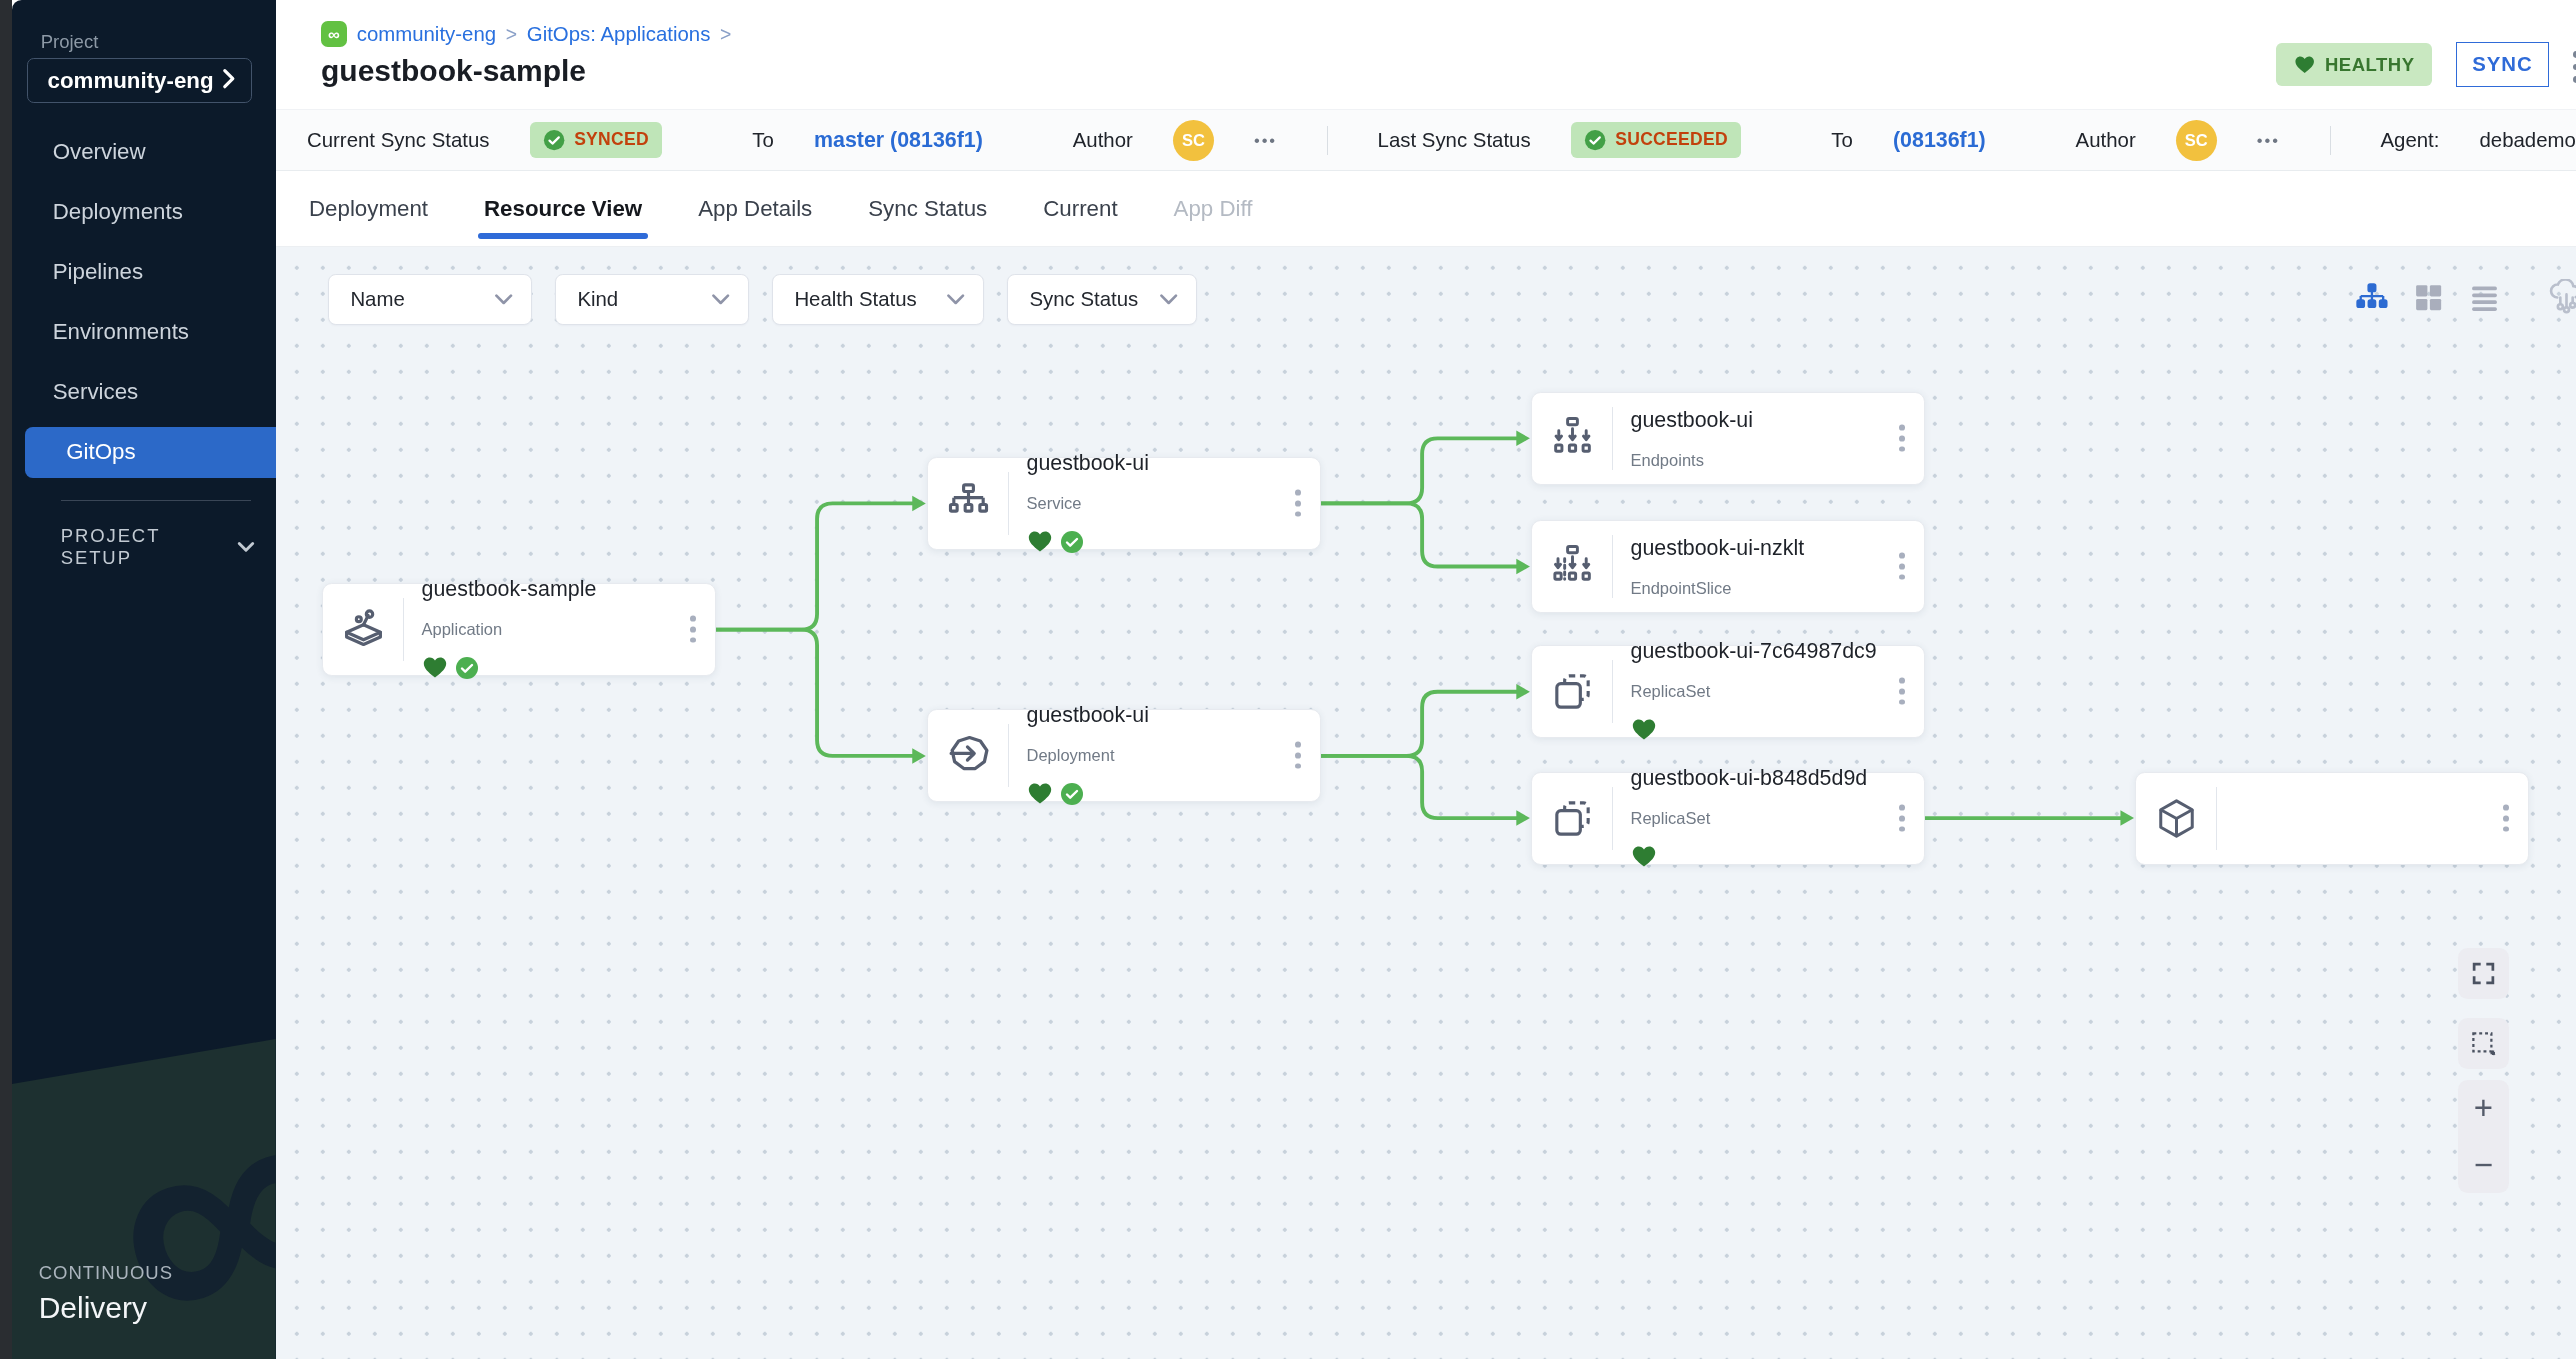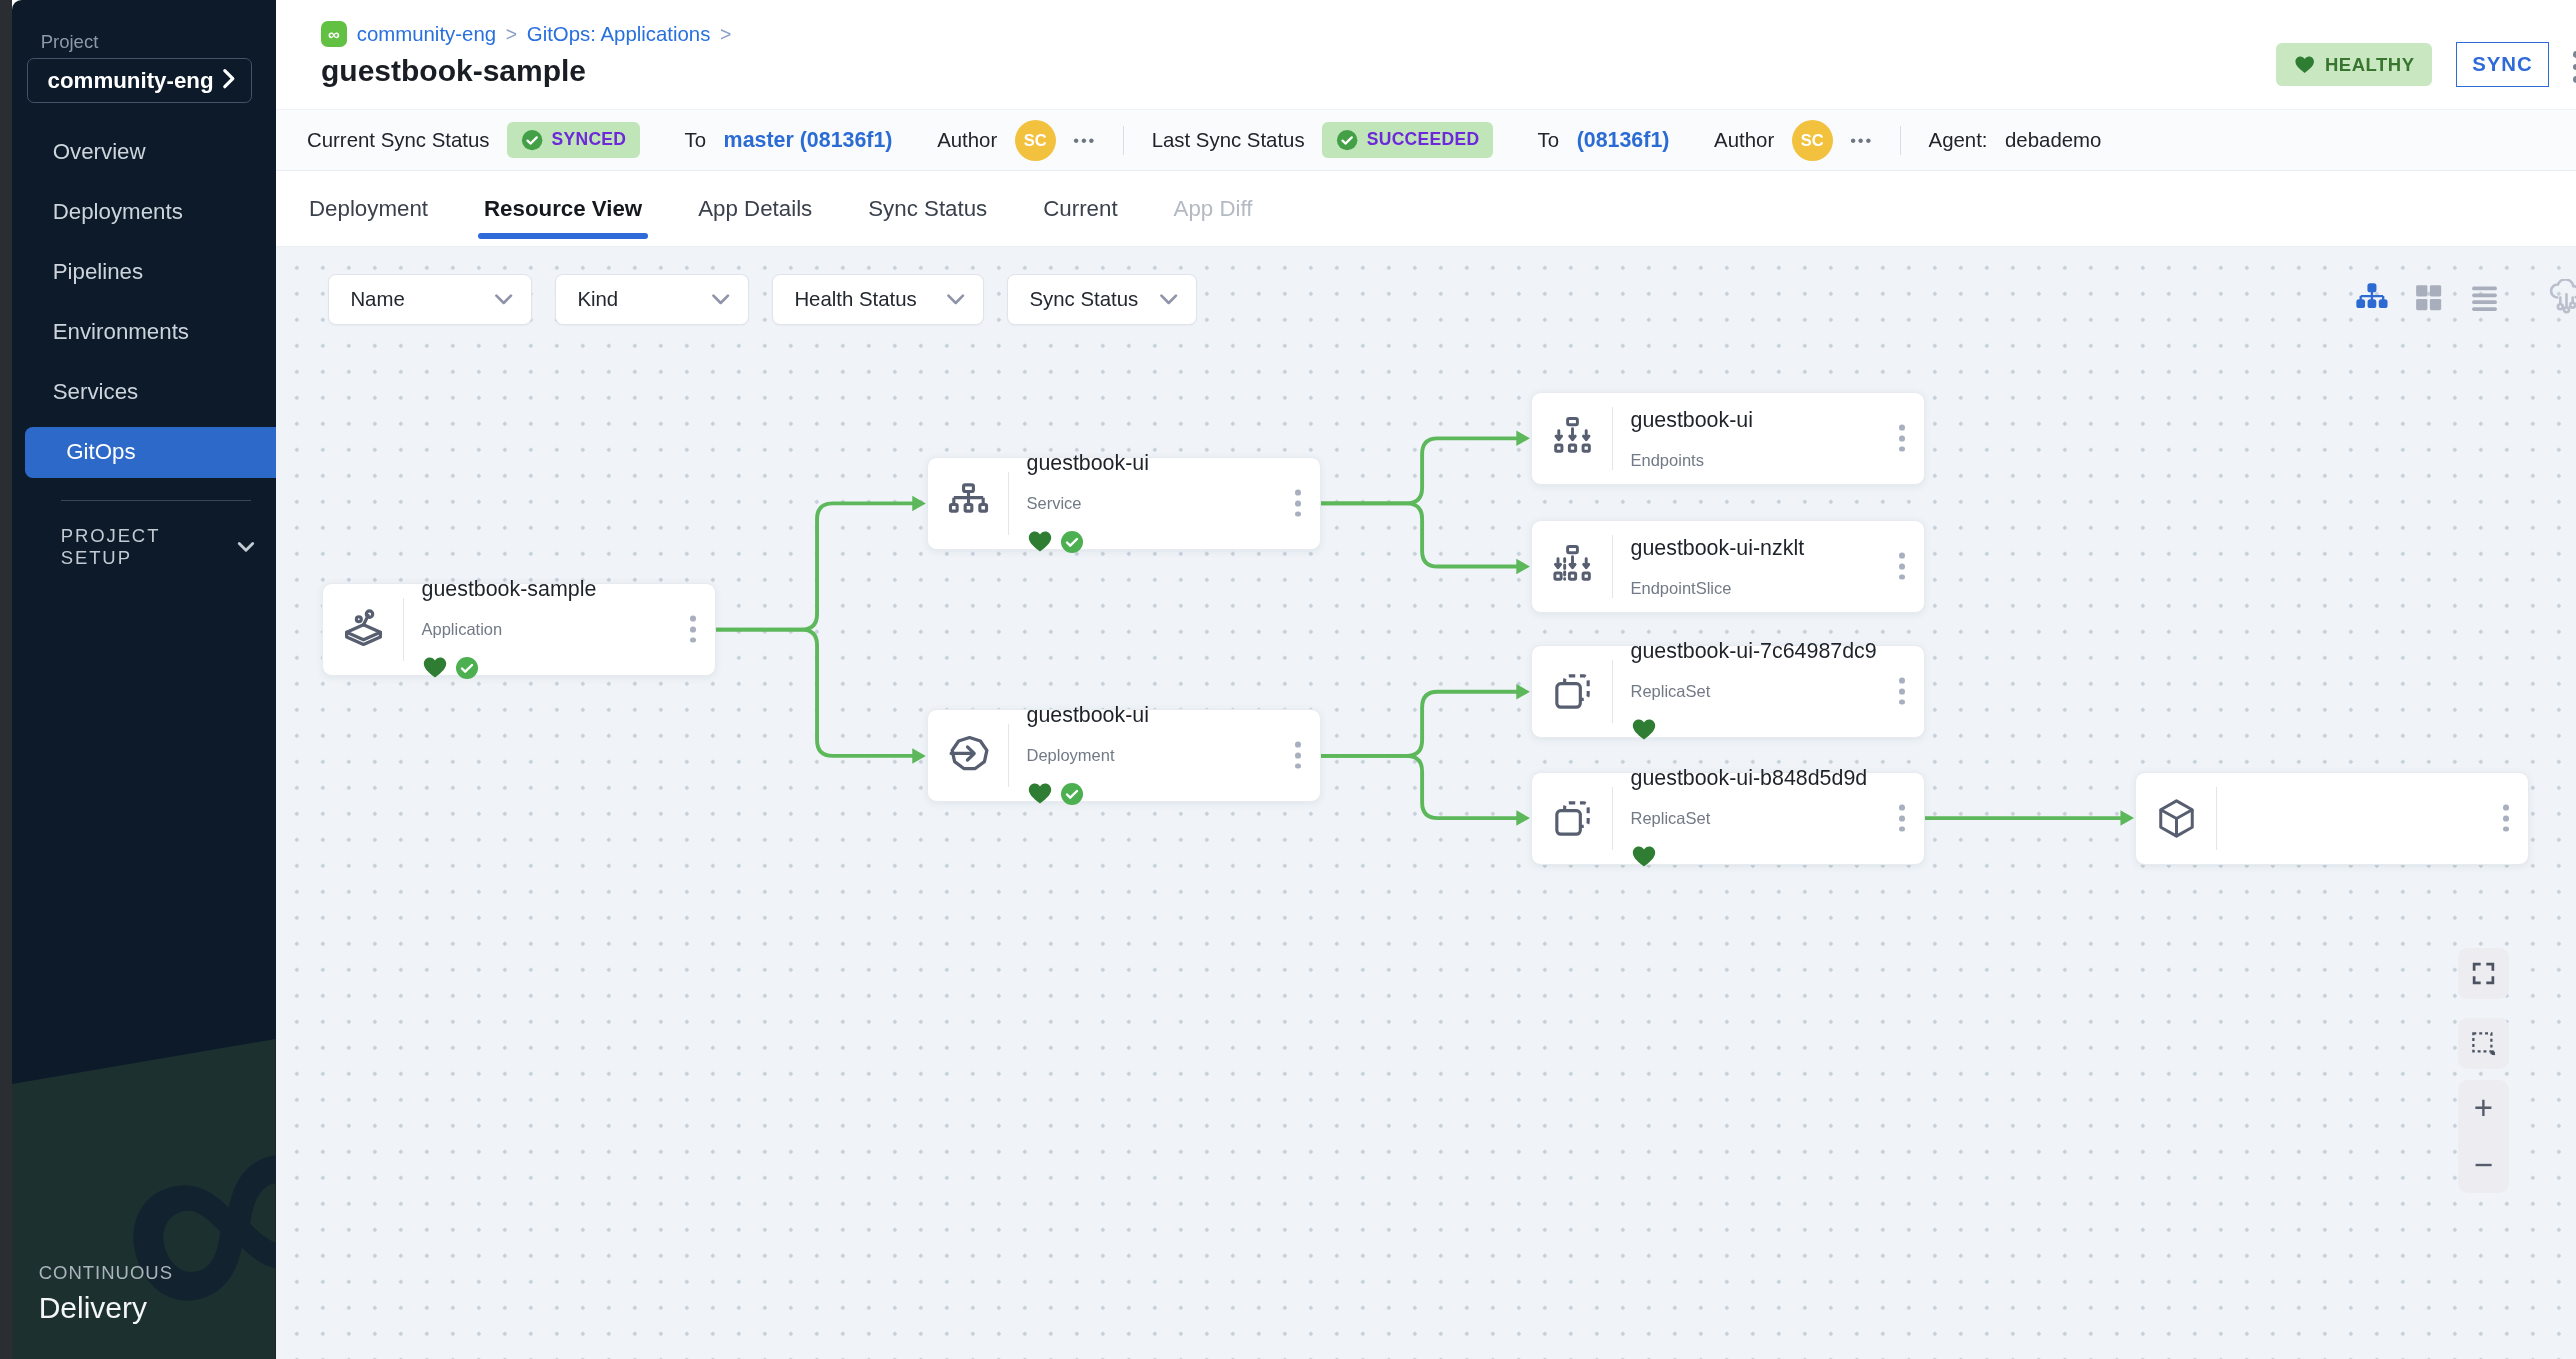--- a/index.html
+++ b/index.html
@@ -31,24 +31,24 @@
   .bc-link { color:#2970df; cursor:pointer; }
   .bc-sep { color:#8aa0c8; font-size:19.4px; }
   .page-title { position:absolute; left:45px; top:54px; font-size:30px; font-weight:700; color:#191d24; }
   .health-badge { position:absolute; right:144px; top:43px; height:43px; background:#c9e8c1; border-radius:5.8px; display:flex; align-items:center; gap:9.7px; padding:0 17.5px; }
   .health-badge span { color:#38762f; font-weight:700; font-size:18.5px; letter-spacing:0.5px; }
   .sync-btn { position:absolute; right:27px; top:42px; width:93px; height:45px; background:#fff; border:1.9px solid #2f6bd8; border-radius:0; color:#2f6bd8; font-weight:700; font-size:20.4px; letter-spacing:1px; display:flex; align-items:center; justify-content:center; cursor:pointer; }
   .header-kebab { position:absolute; right:-3.9px; top:51px; display:flex; flex-direction:column; gap:5.8px; cursor:pointer; }
   .header-kebab i { width:6.8px; height:6.8px; border-radius:50%; background:#7a8494; }
 
   
-  .statusbar { height:62px; background:#fafbfc; border-top:1px solid #f0f2f5; border-bottom:1px solid #e8ecef; display:flex; align-items:center; padding-left:31px; gap:17.5px; font-size:20.4px; color:#20242b; }
+  .statusbar { height:62px; background:#fafbfc; border-top:1px solid #f0f2f5; border-bottom:1px solid #e8ecef; display:flex; align-items:center; padding-left:31px; gap:17.5px; font-size:20.4px; color:#20242b;justify-content:space-between; }
   .pill { display:flex; align-items:center; gap:8.7px; background:#bfe5b8; border-radius:5.8px; padding:6.8px 13.6px; }
   .pill .cc { width:22.3px; height:22.3px; }
-  .pill span { color:#6d28d9; font-weight:700; font-size:17.5px; letter-spacing:0.3px; }
+  .pill span { color:#c2410c; font-weight:700; font-size:17.5px; letter-spacing:0.3px; }
   .blue-ref { color:#2a6bd4; font-weight:700; font-size:21.4px; cursor:pointer; }
   .avatar { width:41px; height:41px; border-radius:50%; background:#f2c13e; color:#fff; font-size:16.5px; font-weight:700; display:flex; align-items:center; justify-content:center; }
   .dots3 { color:#6e7683; font-size:16.5px; letter-spacing:1.9px; cursor:pointer; }
   .vdiv { width:1px; height:29px; background:#d9dee3; margin:0 9.7px; }
   .sb-gap { width:9.7px; }
 
   
   .tabsrow { height:76px; background:#fff; border-bottom:1px solid #eceff2; display:flex; align-items:center; padding-left:33px; gap:56px; }
   .tab { position:relative; font-size:22.3px; color:#3a414c; height:100%; display:flex; align-items:center; cursor:pointer; }
   .tab.active { font-weight:700; color:#15181d; }

